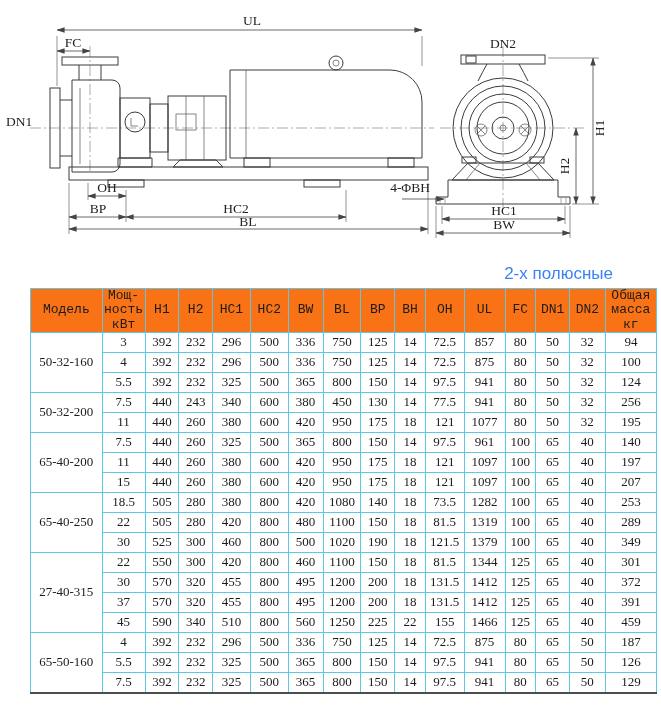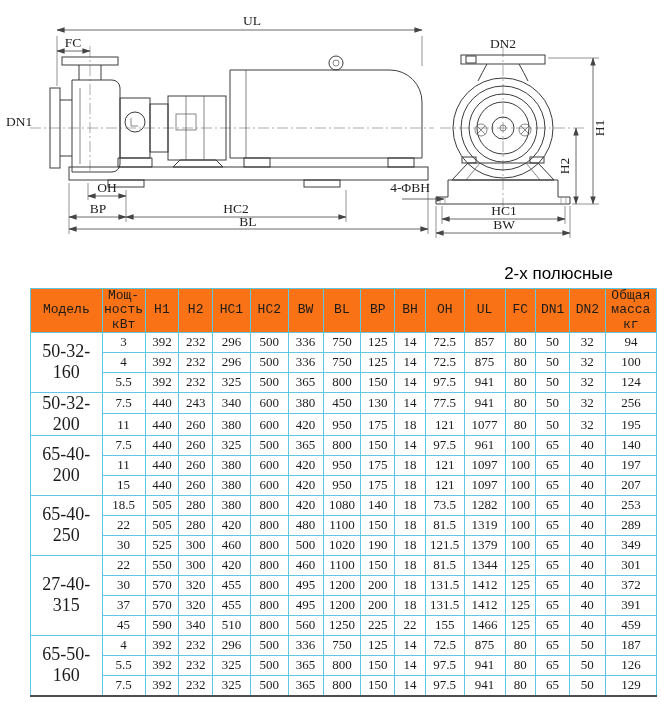--- a/index.html
+++ b/index.html
@@ -10,30 +10,30 @@
   svg .dl{stroke:#3c3c3c;stroke-width:1;fill:none;}
   svg .thin{stroke:#555;stroke-width:.7;fill:none;}
   svg .cl{stroke:#888;stroke-width:.7;fill:none;stroke-dasharray:11 3 2 3;}
   svg .ext{stroke:#666;stroke-width:.7;fill:none;}
   svg .dim{stroke:#444;stroke-width:.8;fill:none;marker-start:url(#ar);marker-end:url(#ar);}
   svg .ld{stroke:#444;stroke-width:.8;fill:none;marker-end:url(#ar);}
   svg text{font-family:"Liberation Serif",serif;font-size:13.5px;fill:#222;}
 
   
   .section-title{width:613px;text-align:right;font-family:"Liberation Sans",sans-serif;
-    font-size:17px;color:#000000;margin:2px 0 4px 0;}
+    font-size:17px;color:#3b82f6;margin:2px 0 4px 0;}
 
   
   table.dims{border-collapse:collapse;table-layout:fixed;width:627px;margin:0 0 0 30px;
     font-family:"Liberation Serif",serif;font-size:13px;border-bottom:2px solid #4d4d4d;}
   table.dims th,table.dims td{border:1px solid #5fc6e4;text-align:center;padding:0 1px;height:19px;
     font-weight:normal;overflow:hidden;}
   table.dims thead th{background:#f97316;white-space:pre-line;line-height:1.1;height:42px;vertical-align:middle;font-family:Liberation Mono, monospace;}
   table.dims tr.gfirst td{border-top:1.6px solid #8496a9;}
-  table.dims td.model{font-size:18px;}
+  table.dims td.model{font-size:13px;}
 </style>
 </head>
 <body>
 
 <div class="drawing-wrap">
 <svg width="661" height="262" viewBox="0 0 661 262" xmlns="http://www.w3.org/2000/svg">
   <defs>
     <marker id="ar" viewBox="0 0 10 10" refX="9.5" refY="5" markerWidth="10" markerHeight="10" orient="auto-start-reverse">
       <path d="M0,1.6 L10,5 L0,8.4 z" fill="#444"></path>
     </marker>

